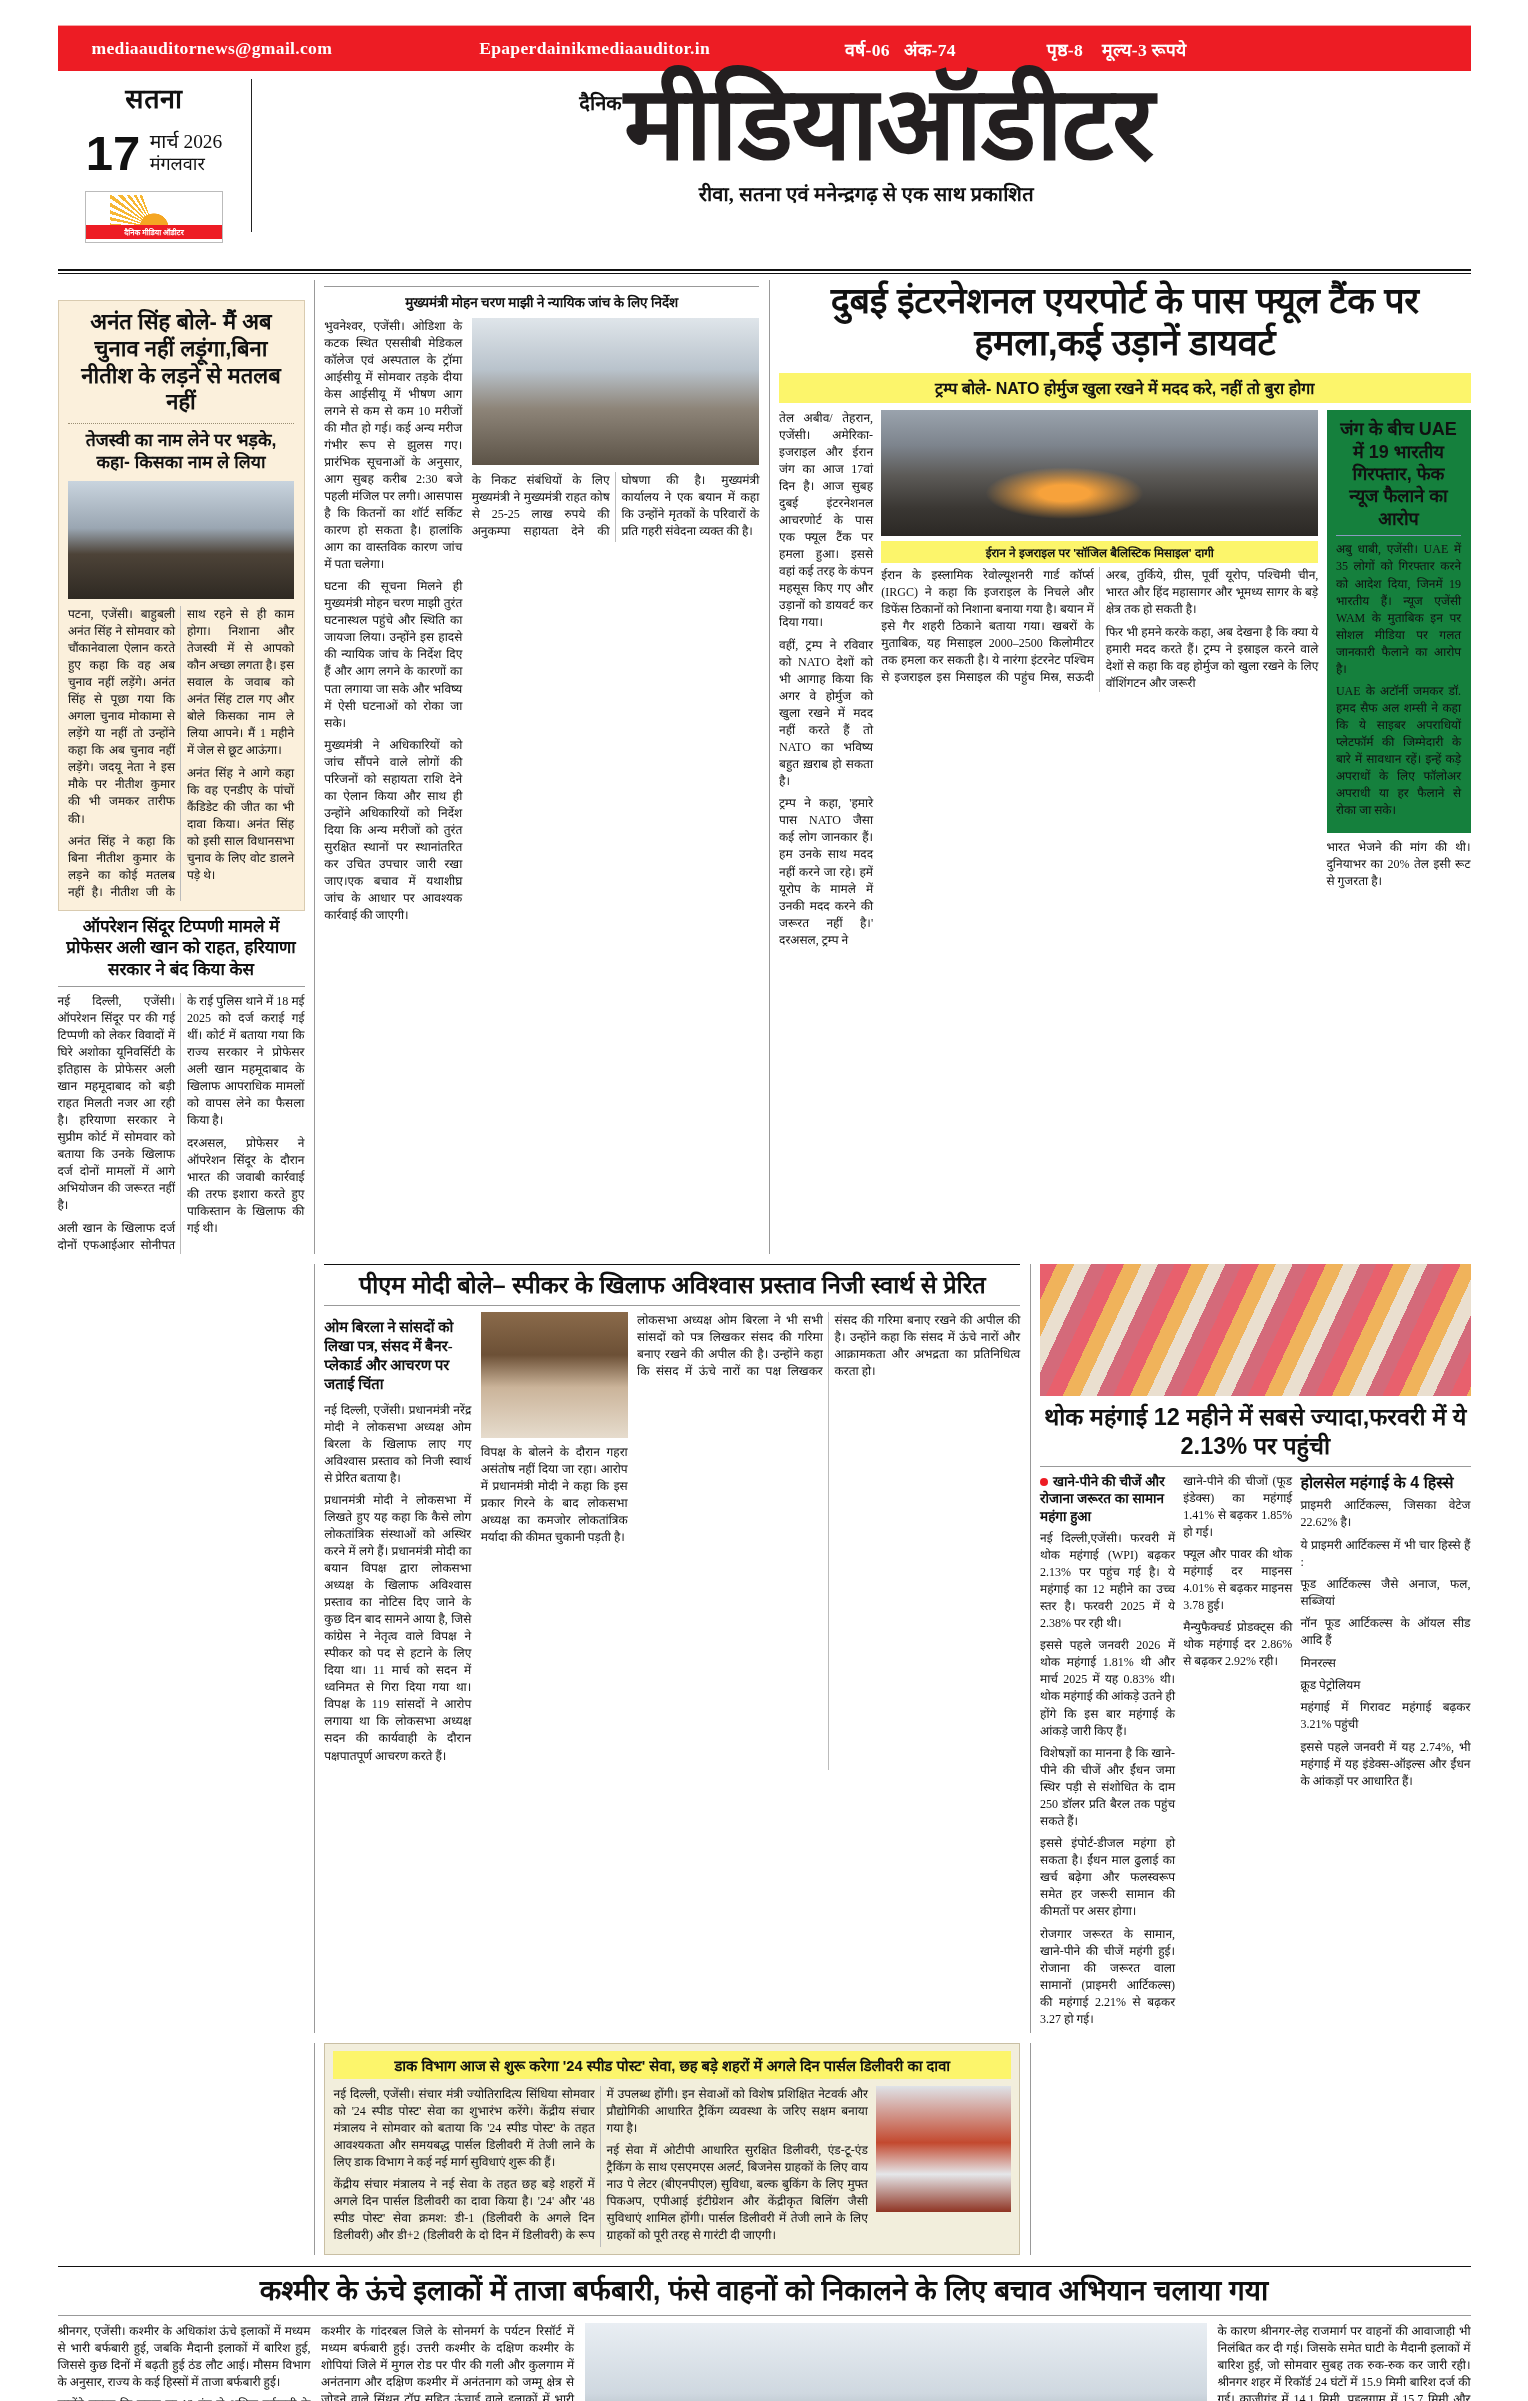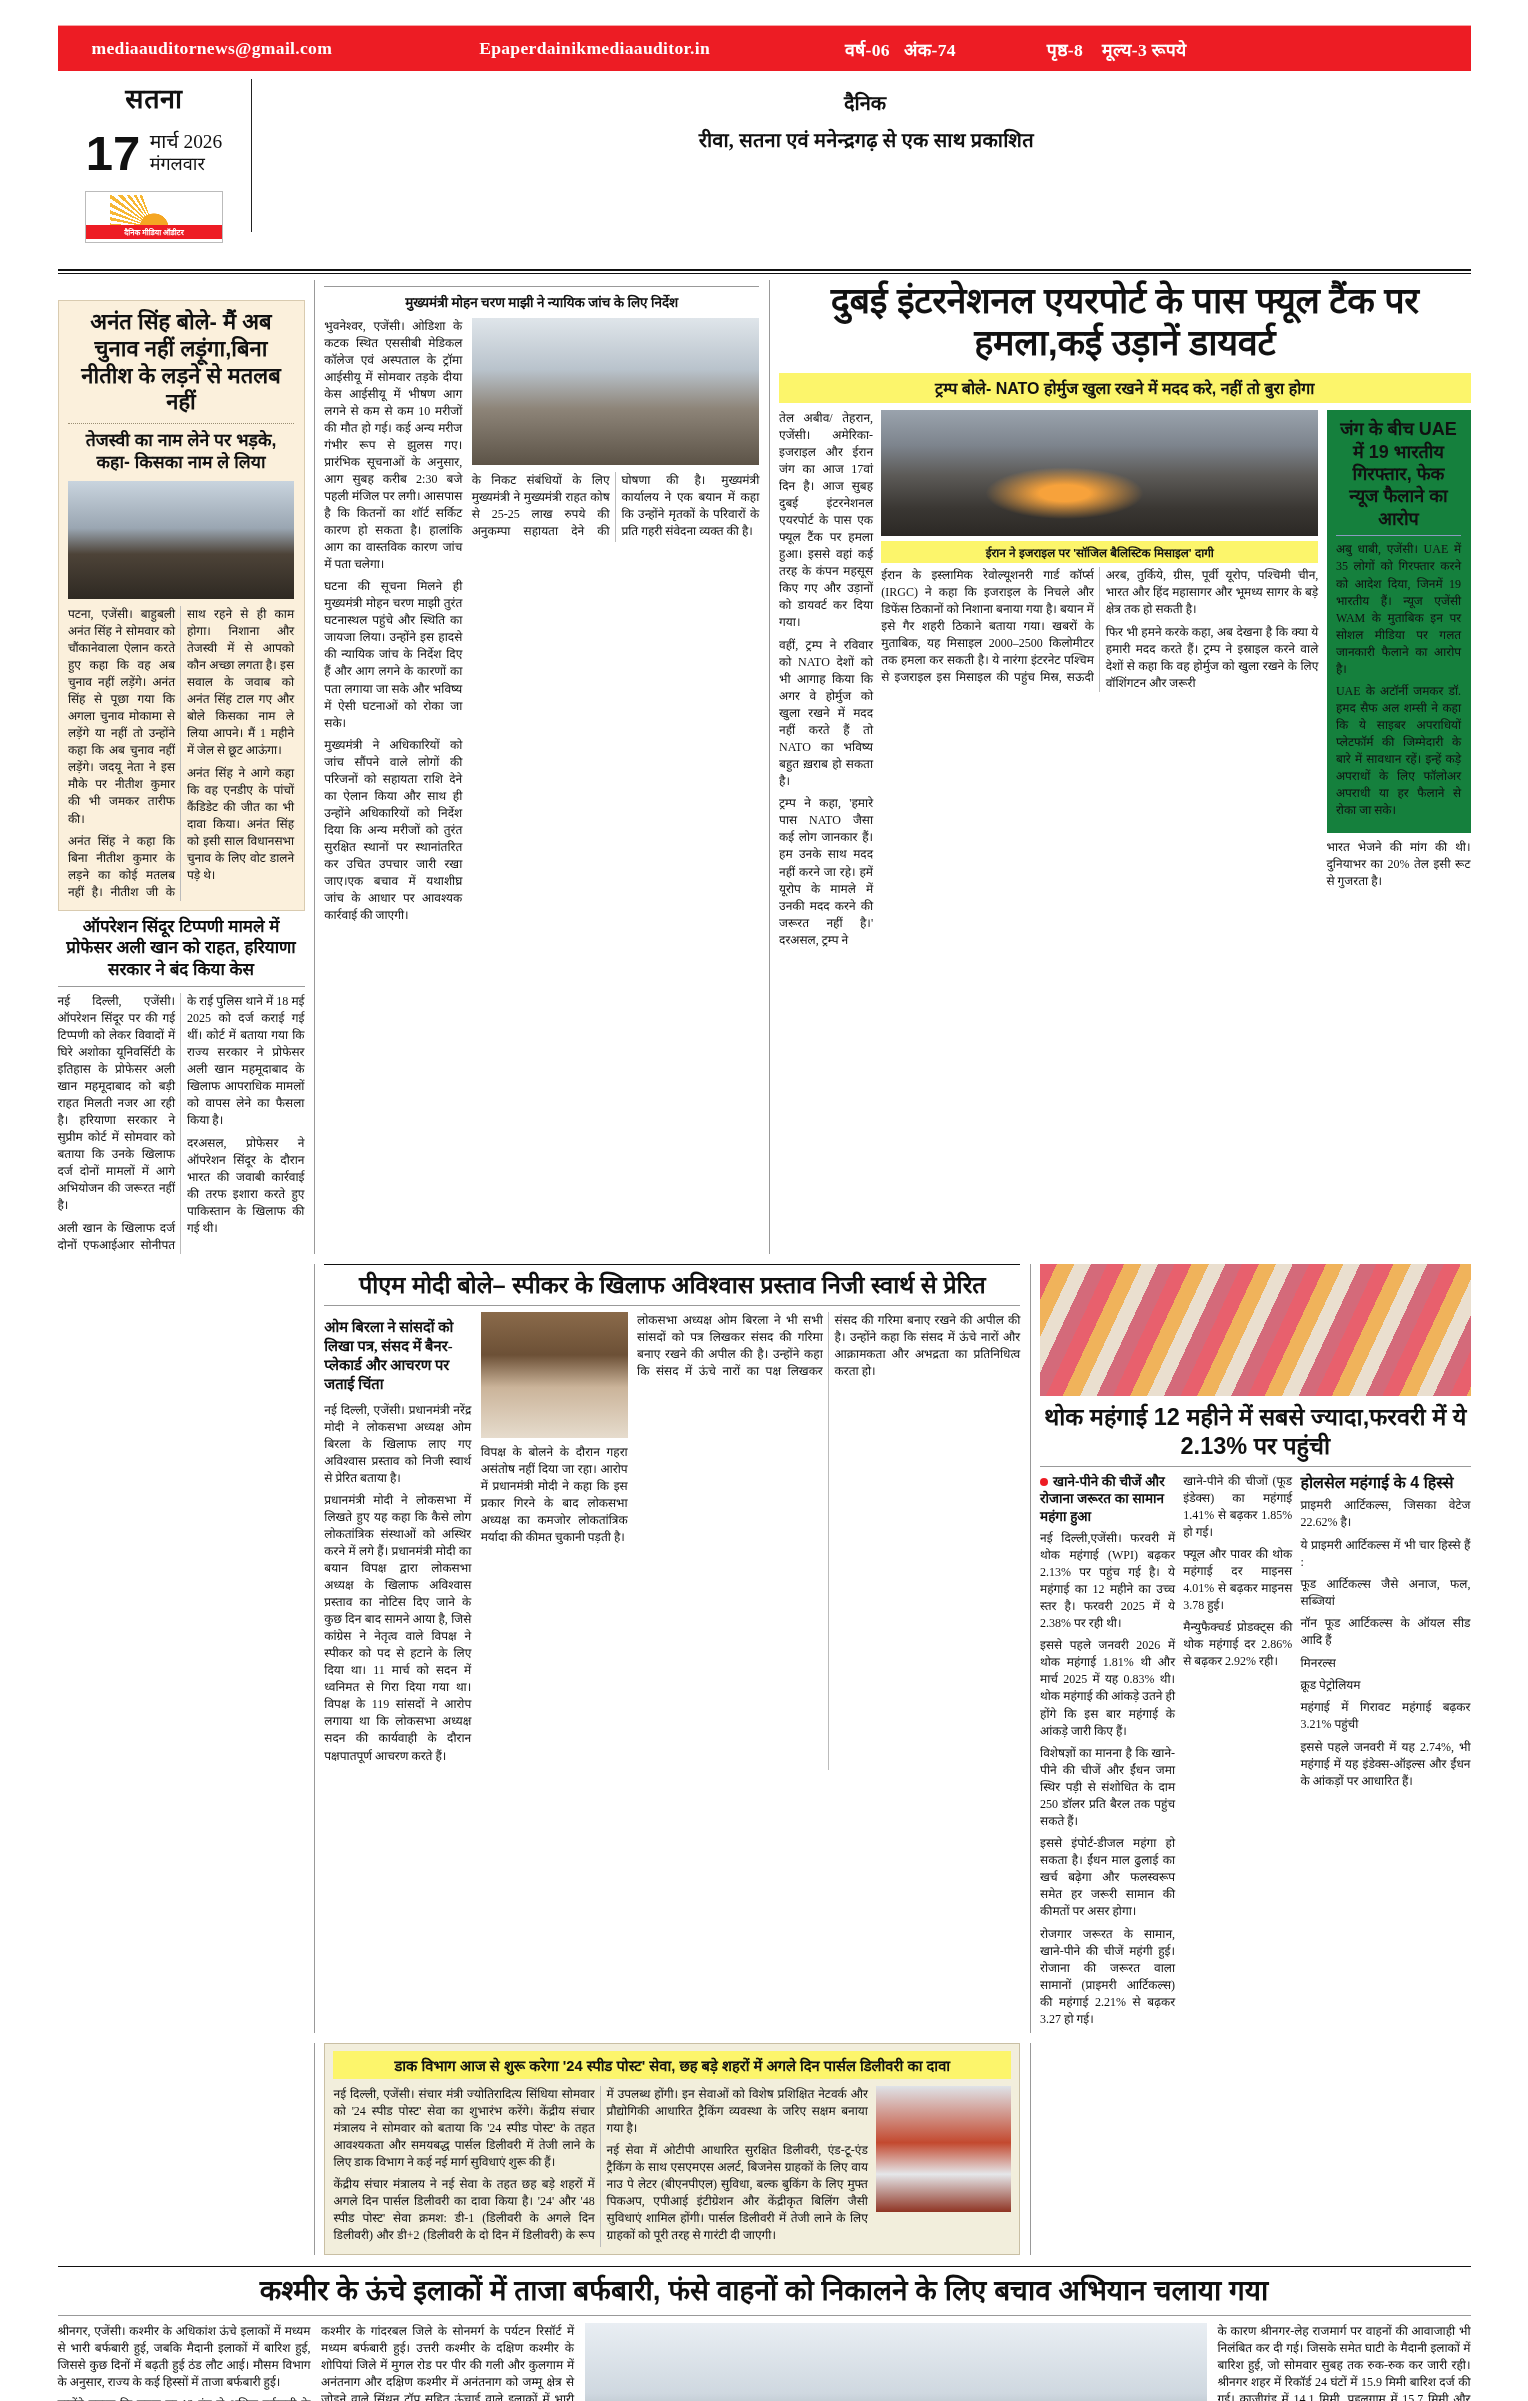--- a/index.html
+++ b/index.html
@@ -168,20 +168,21 @@
         </div>
       </div>
       <div class="md-logo">
         <div class="sunburst"></div>
         <div class="logo-band">दैनिक मीडिया ऑडीटर</div>
       </div>
     </div>
     <div class="md-center">
       <div style="display:flex;align-items:flex-start;justify-content:center;">
         <span class="md-dainik">दैनिक</span>
+        <span class="md-title">मीडियाऑडीटर</span>
       </div>
       <div class="md-tag">रीवा, सतना एवं मनेन्द्रगढ़ से एक साथ प्रकाशित</div>
     </div>
   </div>
 
   <div class="rule-thick"></div>
   <div class="rule-thin"></div>
 
   <div class="content">
 
@@ -230,21 +231,21 @@
     </div>
 
     <div class="colsep"></div>
 
     <div class="col-right">
       <div class="head1">दुबई इंटरनेशनल एयरपोर्ट के पास फ्यूल टैंक पर हमला,कई उड़ानें डायवर्ट</div>
       <div class="yellow-band">ट्रम्प बोले- NATO होर्मुज खुला रखने में मदद करे, नहीं तो बुरा होगा</div>
 
       <div style="display:flex;gap:8.2px;margin-top:7px;">
         <div style="width:94px;" class="body-txt">
-          <p>तेल अबीव/ तेहरान, एजेंसी। अमेरिका-इजराइल और ईरान जंग का आज 17वां दिन है। आज सुबह दुबई इंटरनेशनल एयरपोर्ट के पास एक फ्यूल टैंक पर हमला हुआ। इससे वहां कई तरह के कंपन महसूस किए गए और उड़ानों को डायवर्ट कर दिया गया।</p>
+          <p>तेल अबीव/ तेहरान, एजेंसी। अमेरिका-इजराइल और ईरान जंग का आज 17वां दिन है। आज सुबह दुबई इंटरनेशनल आचरणोर्ट के पास एक फ्यूल टैंक पर हमला हुआ। इससे वहां कई तरह के कंपन महसूस किए गए और उड़ानों को डायवर्ट कर दिया गया।</p>
           <p>वहीं, ट्रम्प ने रविवार को NATO देशों को भी आगाह किया कि अगर वे होर्मुज को खुला रखने में मदद नहीं करते हैं तो NATO का भविष्य बहुत ख़राब हो सकता है।</p>
           <p>ट्रम्प ने कहा, 'हमारे पास NATO जैसा कई लोग जानकार हैं। हम उनके साथ मदद नहीं करने जा रहे। हमें यूरोप के मामले में उनकी मदद करने की जरूरत नहीं है।' दरअसल, ट्रम्प ने</p>
         </div>
         <div style="flex:1;">
           <div class="photo img-fire" style="height:126px;"></div>
           <div style="background:#FCF56B;font-weight:bold;font-size:11.8px;padding:2.9px 3.5px;text-align:center;margin-top:4.7px;font-family:'Liberation Sans',sans-serif;">ईरान ने इजराइल पर 'सॉजिल बैलिस्टिक मिसाइल' दागी</div>
           <div class="body-txt cols2" style="margin-top:4.7px;">
             <p>ईरान के इस्लामिक रेवोल्यूशनरी गार्ड कॉर्प्स (IRGC) ने कहा कि इजराइल के निचले और डिफेंस ठिकानों को निशाना बनाया गया है। बयान में इसे गैर शहरी ठिकाने बताया गया। खबरों के मुताबिक, यह मिसाइल 2000–2500 किलोमीटर तक हमला कर सकती है। ये नारंगा इंटरनेट पश्चिम से इजराइल इस मिसाइल की पहुंच मिस्र, सऊदी अरब, तुर्किये, ग्रीस, पूर्वी यूरोप, पश्चिमी चीन, भारत और हिंद महासागर और भूमध्य सागर के बड़े क्षेत्र तक हो सकती है।</p>
             <p>फिर भी हमने करके कहा, अब देखना है कि क्या ये हमारी मदद करते हैं। ट्रम्प ने इस्राइल करने वाले देशों से कहा कि वह होर्मुज को खुला रखने के लिए वॉशिंगटन और जरूरी</p>
           </div>

